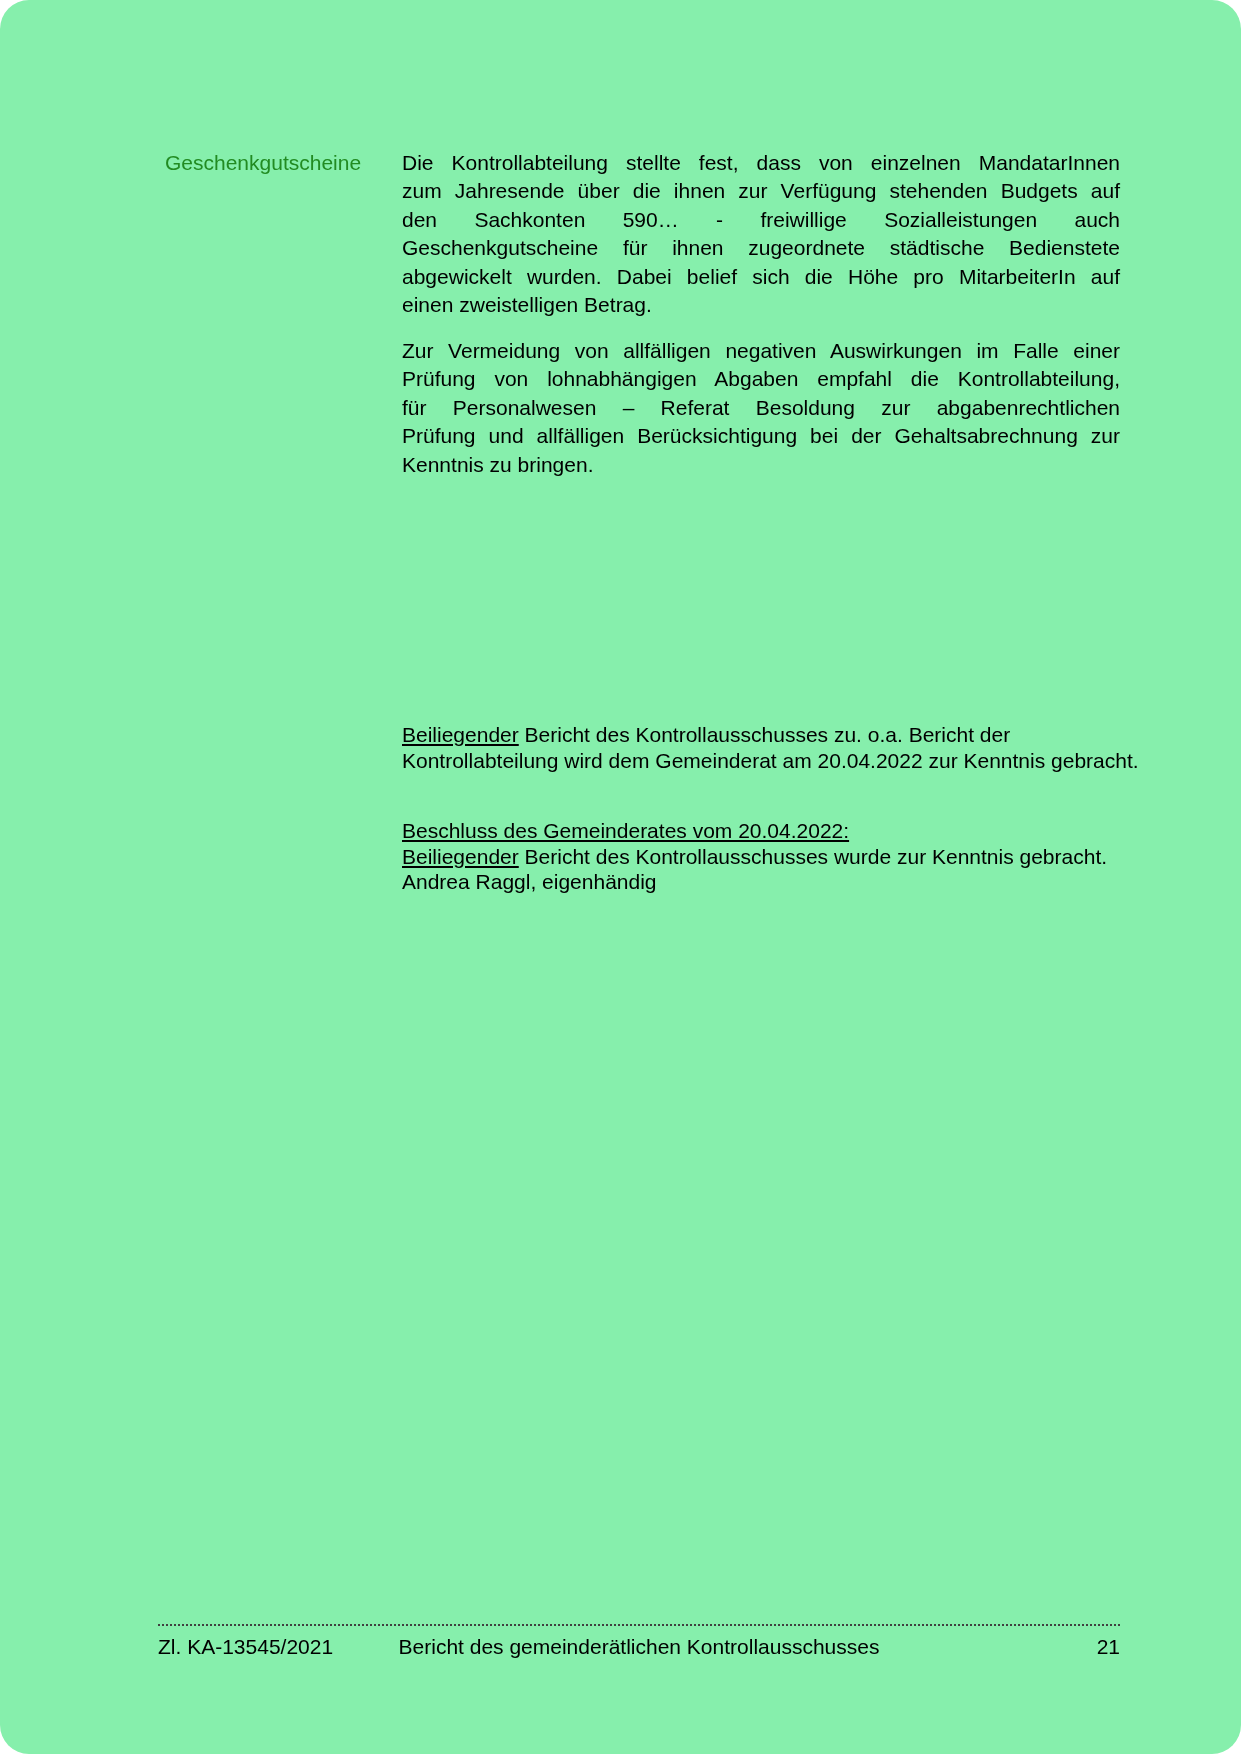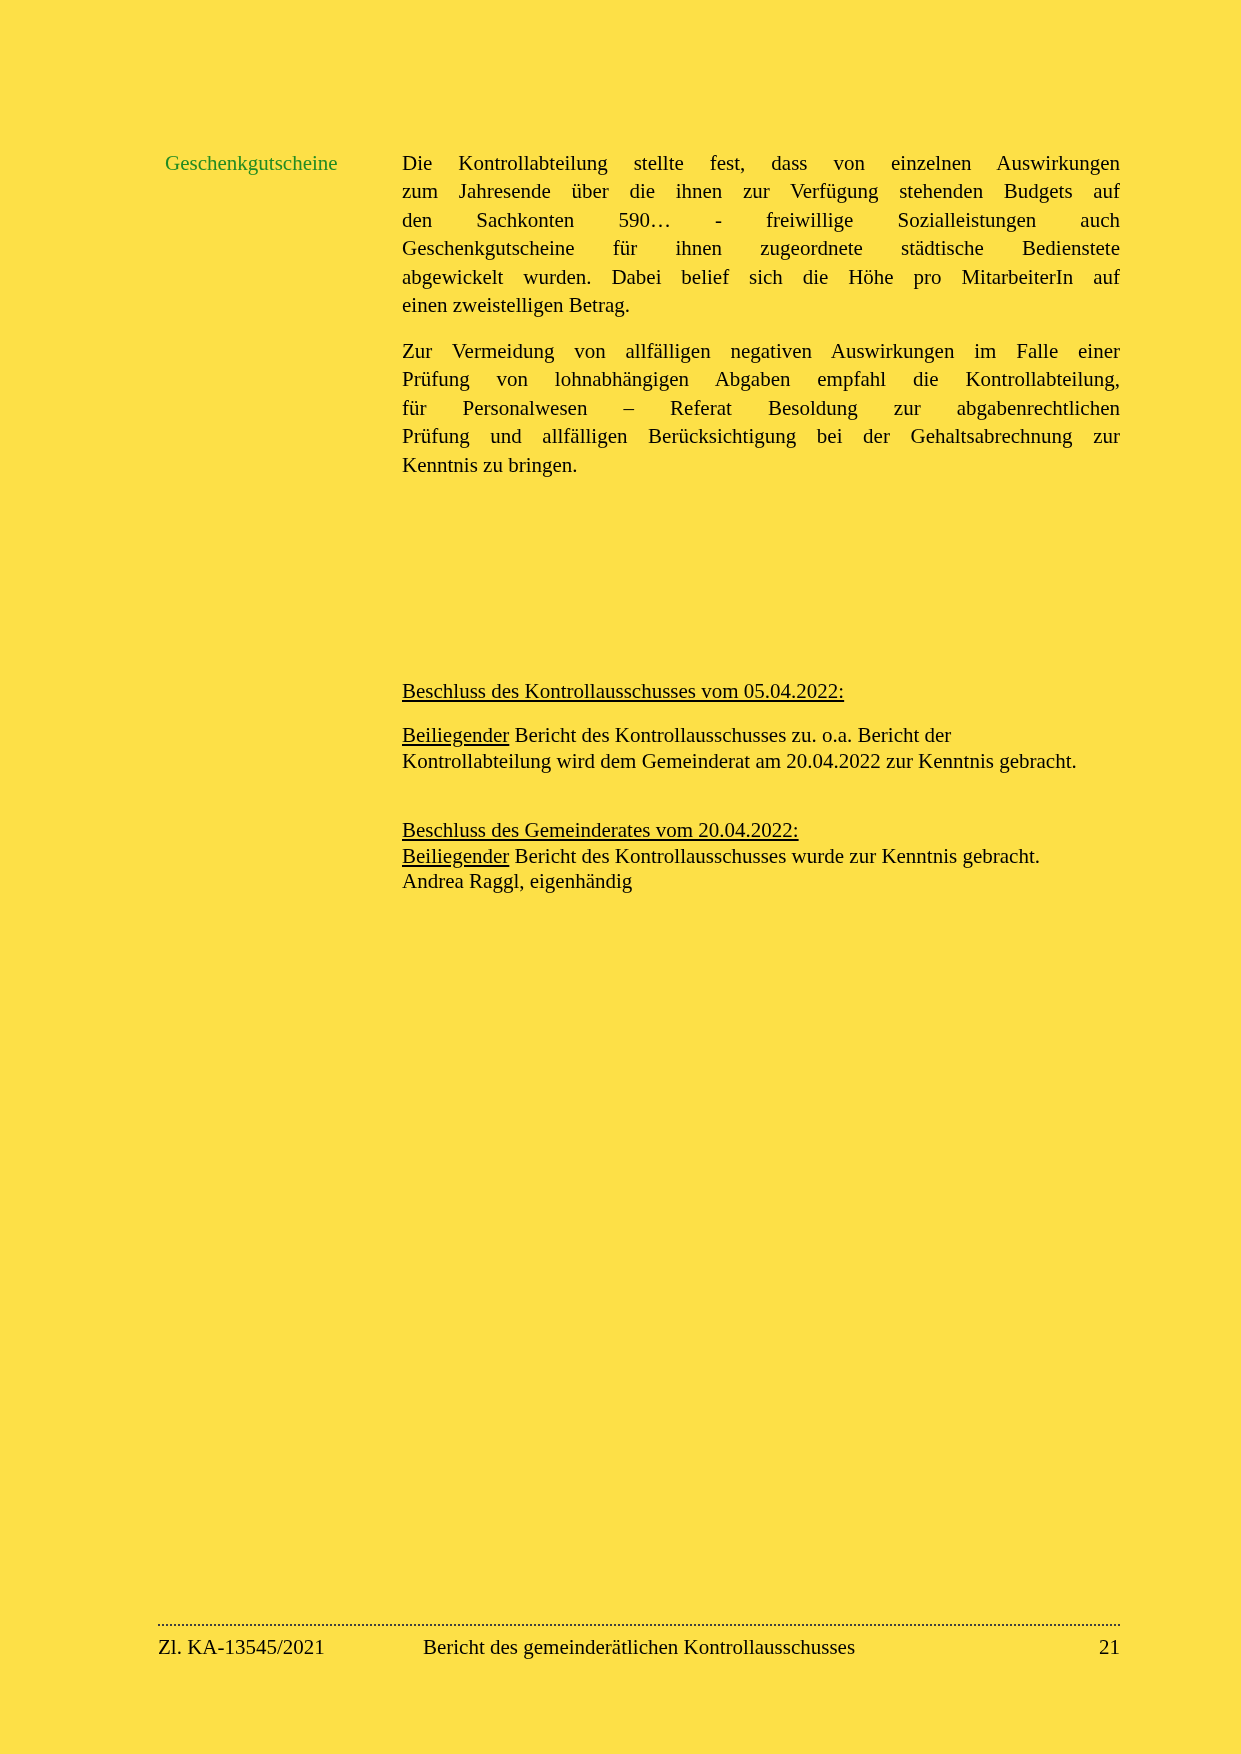--- a/index.html
+++ b/index.html
@@ -4,24 +4,25 @@
 <style>
   html, body {
     margin: 0;
     padding: 0;
     background: #ffffff;
   }
   .page {
     position: relative;
     width: 1241px;
     height: 1754px;
-    background: #fde047;
-    font-family: Liberation Serif, serif;
+    background: #86efac;
+    font-family: Liberation Sans, sans-serif;
     color: #000000;
     overflow: hidden;
+    border-radius: 29px;
   }
   .margin-label {
     position: absolute;
     left: 165px;
     top: 149px;
     font-size: 21px;
     line-height: 28.4px;
     color: #228B22;
     white-space: nowrap;
   }
@@ -91,37 +92,36 @@
   .footer-ref, .footer-page { white-space: nowrap; position: relative; z-index: 1; }
 </style>
 </head>
 <body>
 
 <div class="page">
 
   <div class="margin-label">Geschenkgutscheine</div>
 
   <div class="body-col para" id="para1">
-    <div class="j">Die Kontrollabteilung stellte fest, dass von einzelnen Auswirkungen</div>
+    <div class="j">Die Kontrollabteilung stellte fest, dass von einzelnen MandatarInnen</div>
     <div class="j">zum Jahresende über die ihnen zur Verfügung stehenden Budgets auf</div>
     <div class="j">den Sachkonten 590… - freiwillige Sozialleistungen auch</div>
     <div class="j">Geschenkgutscheine für ihnen zugeordnete städtische Bedienstete</div>
     <div class="j">abgewickelt wurden. Dabei belief sich die Höhe pro MitarbeiterIn auf</div>
     <div>einen zweistelligen Betrag.</div>
   </div>
 
   <div class="body-col para" id="para2">
     <div class="j">Zur Vermeidung von allfälligen negativen Auswirkungen im Falle einer</div>
     <div class="j">Prüfung von lohnabhängigen Abgaben empfahl die Kontrollabteilung,</div>
     <div class="j">für Personalwesen – Referat Besoldung zur abgabenrechtlichen</div>
     <div class="j">Prüfung und allfälligen Berücksichtigung bei der Gehaltsabrechnung zur</div>
     <div>Kenntnis zu bringen.</div>
   </div>
 
-  <div class="res-heading" id="res1-heading">Beschluss des Kontrollausschusses vom 05.04.2022:</div>
 
   <div class="res-body" id="res1-body">
     <div class="line"><span class="u">Beiliegender</span><span> Bericht des Kontrollausschusses zu. o.a. Bericht der</span></div>
     <div class="line">Kontrollabteilung wird dem Gemeinderat am 20.04.2022 zur Kenntnis gebracht.</div>
   </div>
 
   <div class="res-body" id="res2-block">
     <div class="res-heading-inline">Beschluss des Gemeinderates vom 20.04.2022:</div>
     <div class="line"><span class="u">Beiliegender</span><span> Bericht des Kontrollausschusses wurde zur Kenntnis gebracht.</span></div>
     <div class="line">Andrea Raggl, eigenhändig</div>

